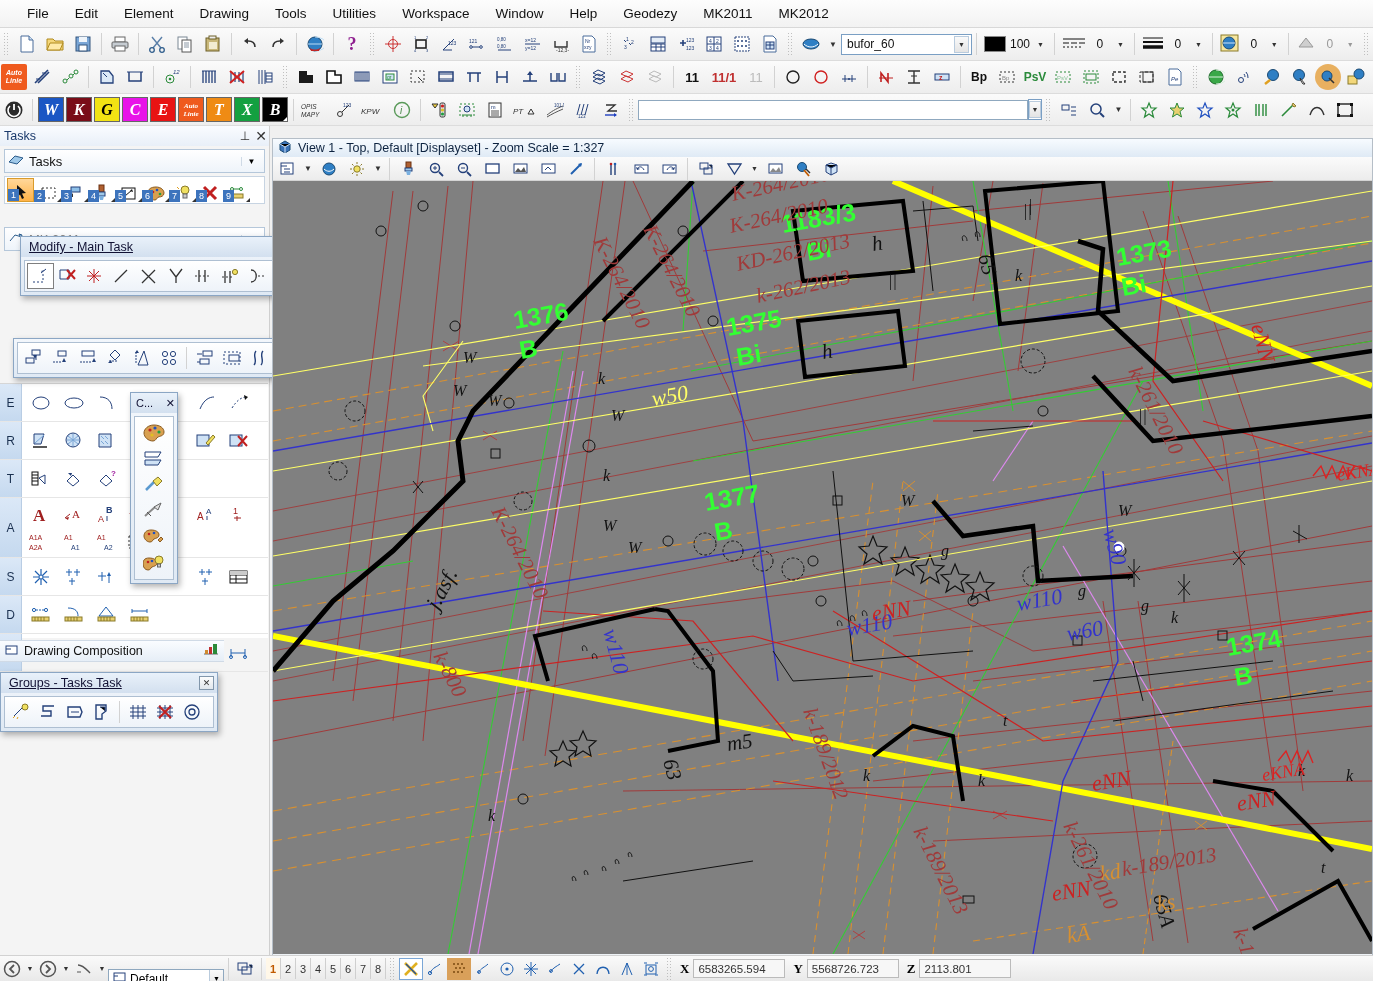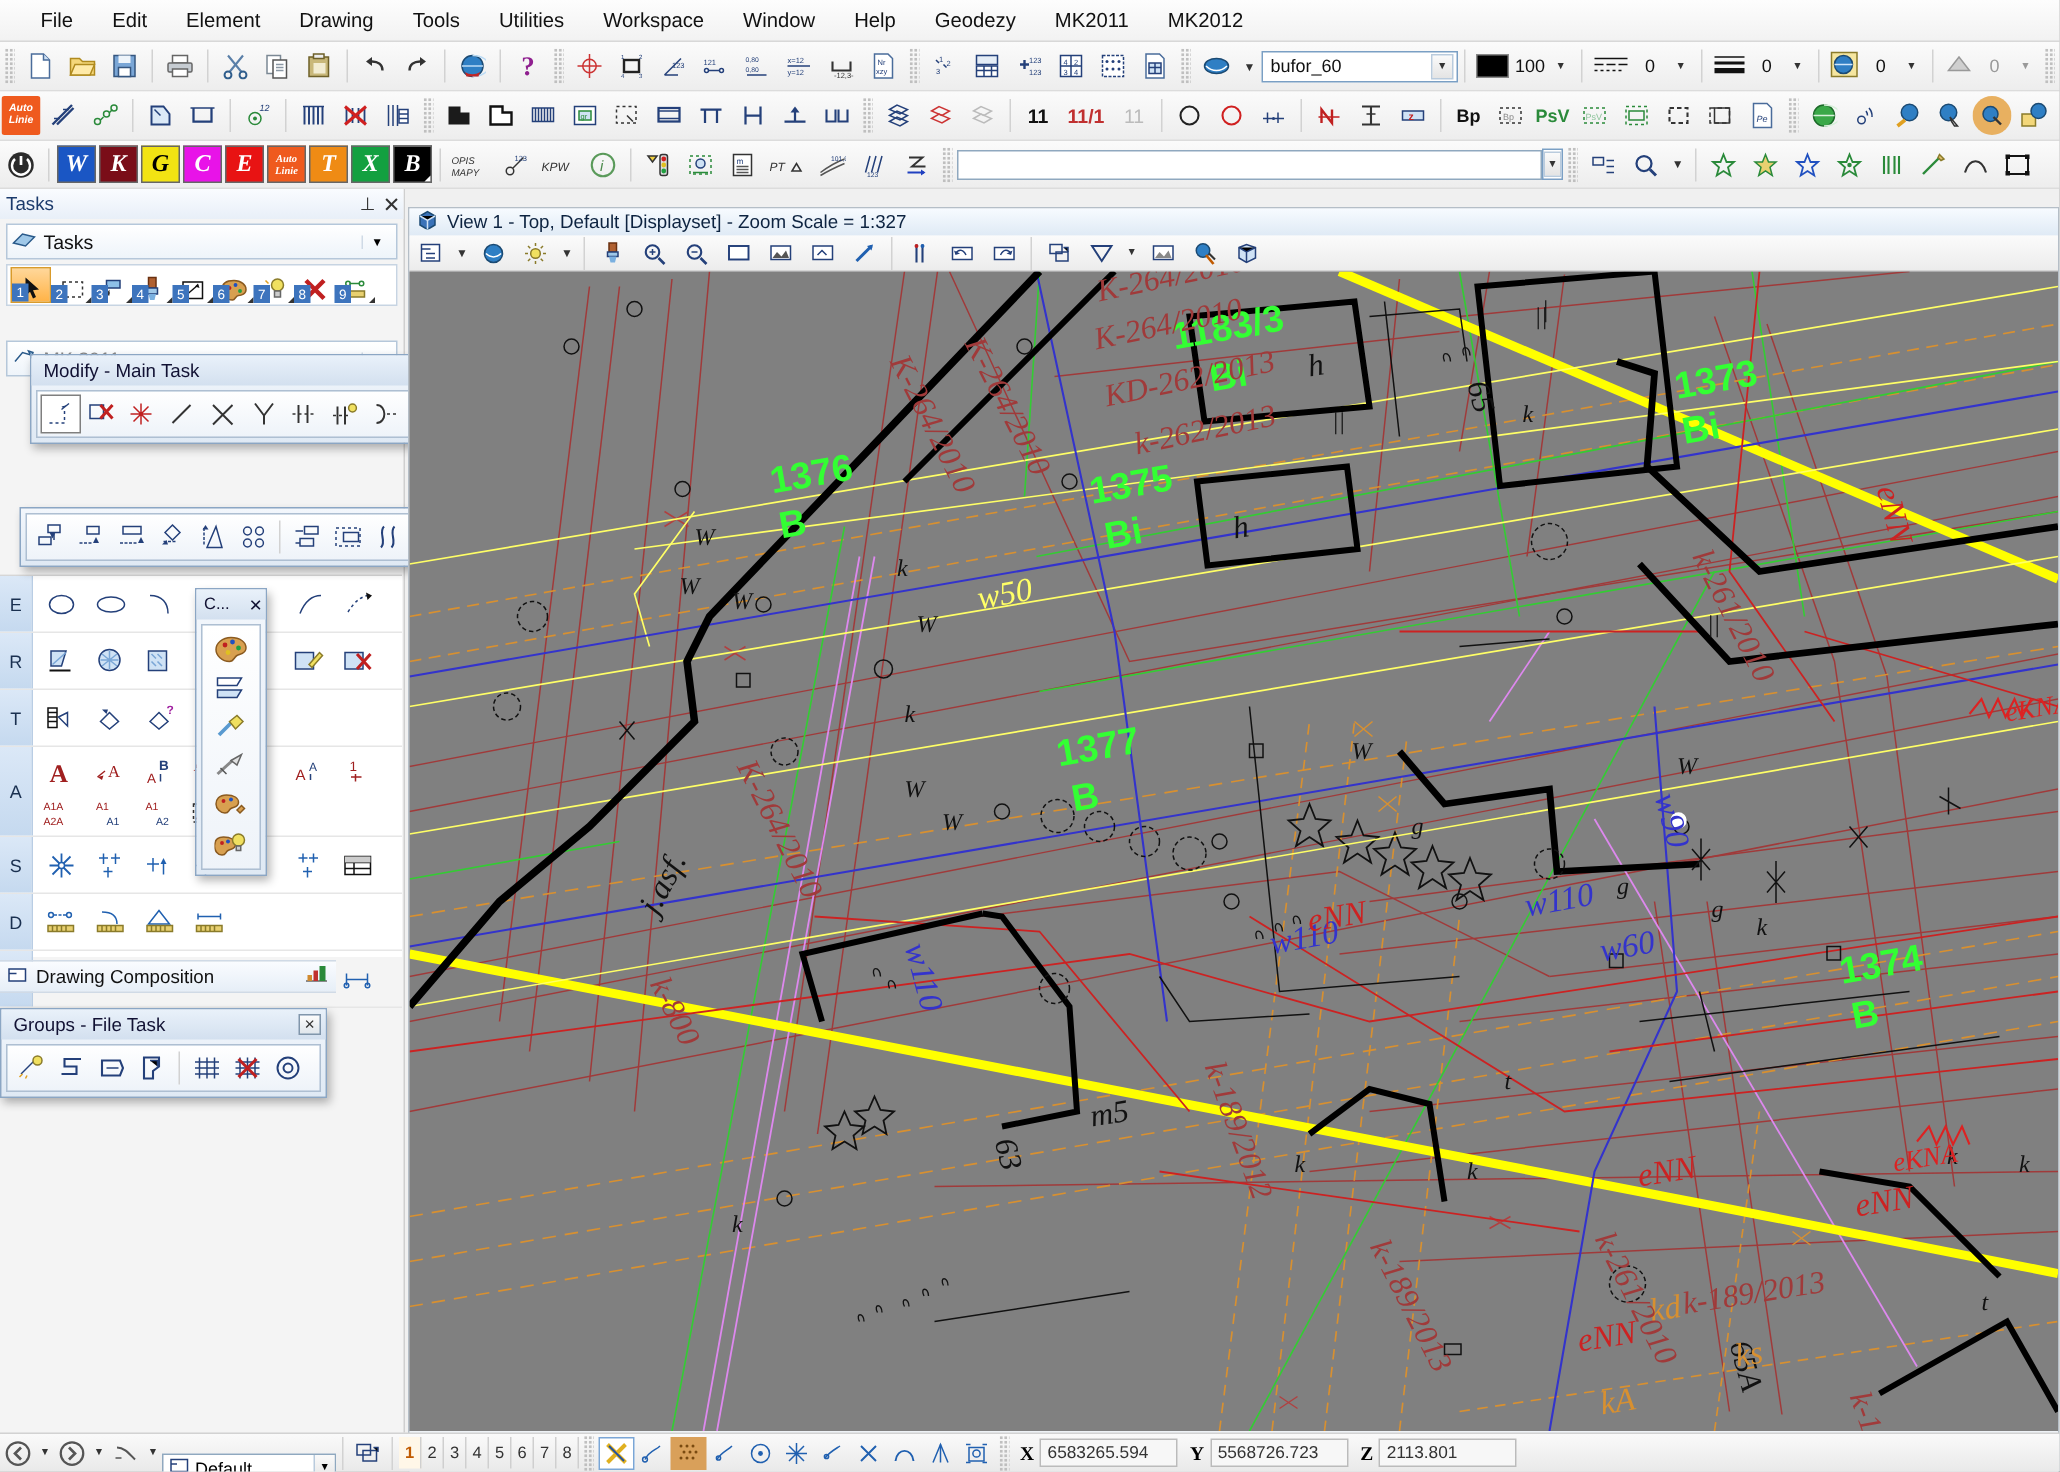--- a/index.html
+++ b/index.html
@@ -92,21 +92,21 @@
     background:linear-gradient(#fafcff,#e6eef7); border-top:1px solid #d0dae6;
     border-bottom:1px solid #d0dae6; display:flex; align-items:center; padding:0 5px;
     font-size:12.5px; color:#111; }
   #dcomp .lbl { flex:1; padding-left:5px; }
 
   
   .float { position:absolute; background:linear-gradient(#f3f7fc,#dfe9f4);
     border:1px solid #8ba6c4; box-shadow:2px 3px 6px rgba(0,0,0,.3); }
   .fhdr { height:20px; display:flex; align-items:center; padding:0 3px 0 8px;
     font-size:12.5px; color:#113; background:linear-gradient(#e9f1fa,#d3e0ef); }
-  .fhdr .ft { flex:1; }
+  .fhdr .ft { flex:1;text-decoration:underline; }
   .fhdr .fx { width:15px; height:14px; border:1px solid #8196ab;
     background:linear-gradient(#fcfcfc,#e0e6ec); font-size:9px;
     display:flex; align-items:center; justify-content:center; color:#333; }
   .frow { display:flex; align-items:center; margin:3px; padding:2px;
     border:1px solid #aebfd2; background:linear-gradient(#ffffff,#eef3f9); }
   .fbtn { width:27px; height:26px; display:flex; align-items:center;
     justify-content:center; position:relative; }
   .fbtn.act { border:1px solid #7f7f7f; background:#fff; }
 
   #modify-tb { left:20px; top:236px; width:356px; }
@@ -1578,21 +1578,21 @@
           <circle cx="9" cy="8" r="1.3" fill="#2050c0"></circle>
           <circle cx="16" cy="7" r="4" fill="#f0e060" stroke="#8a7b2a"></circle>
           <rect x="14.5" y="11" width="3" height="3" fill="#ccc" stroke="#666"></rect>
         </svg>
       </div>
   </div>
 </div>
 
 <div class="float" id="groups-tb">
   <div class="fhdr">
-    <div class="ft">Groups - File Task</div>
+    <div class="ft">Groups - Tasks Task</div>
     <div class="fx">✕</div>
   </div>
   <div class="frow">
     <div class="fbtn">
       <svg width="20" height="18" viewBox="0 0 20 18">
           <path d="M3 13L12 4" stroke="#24407a"></path>
           <circle cx="14" cy="4" r="3" fill="#f0e060" stroke="#8a7b2a"></circle>
           <path d="M2 15l2-2M6 16l1-2" stroke="#e0a020"></path>
         </svg>
       </div>

